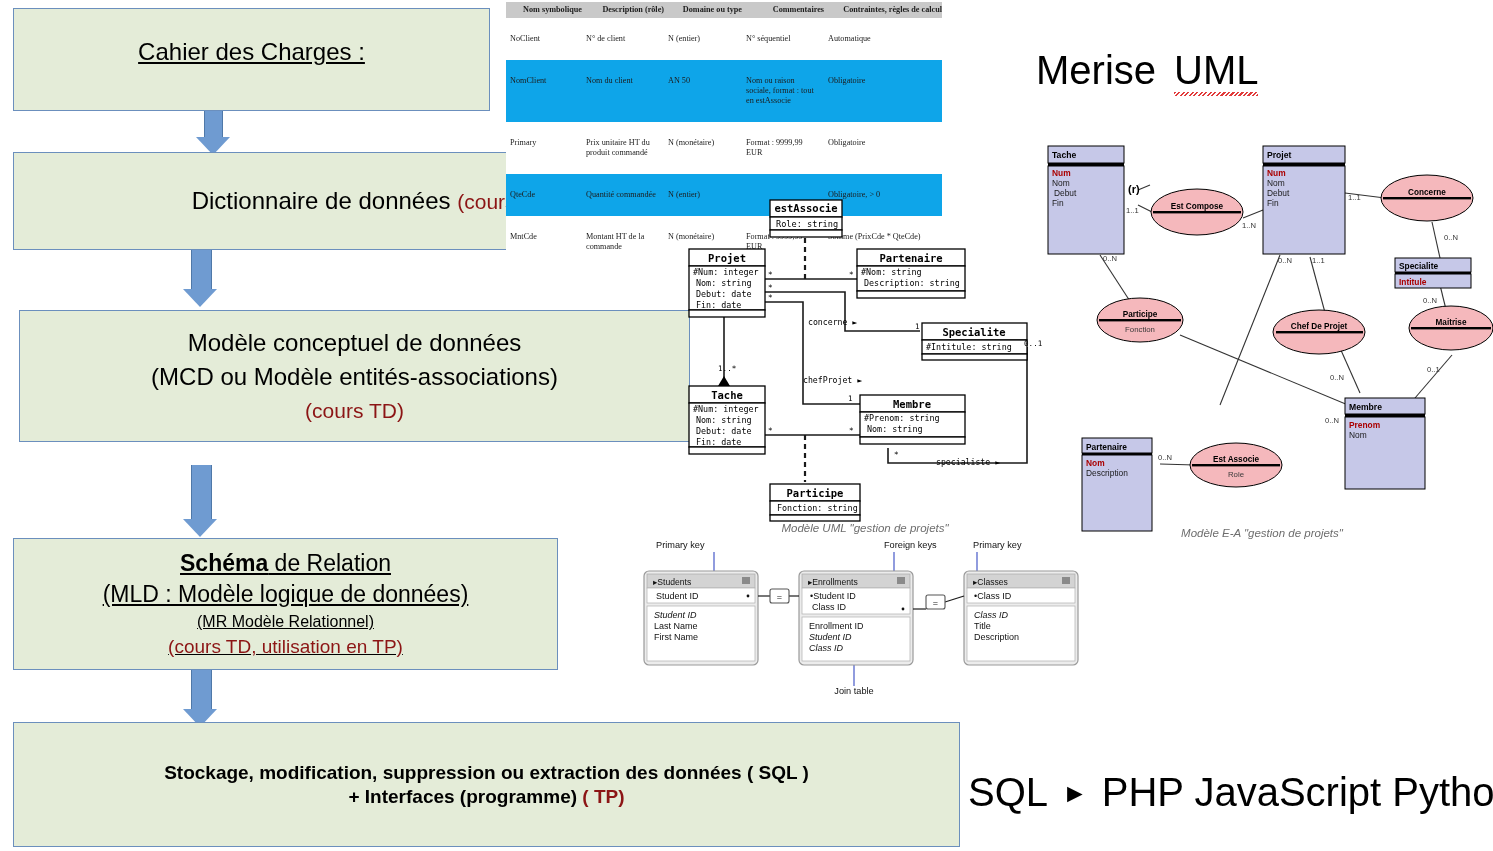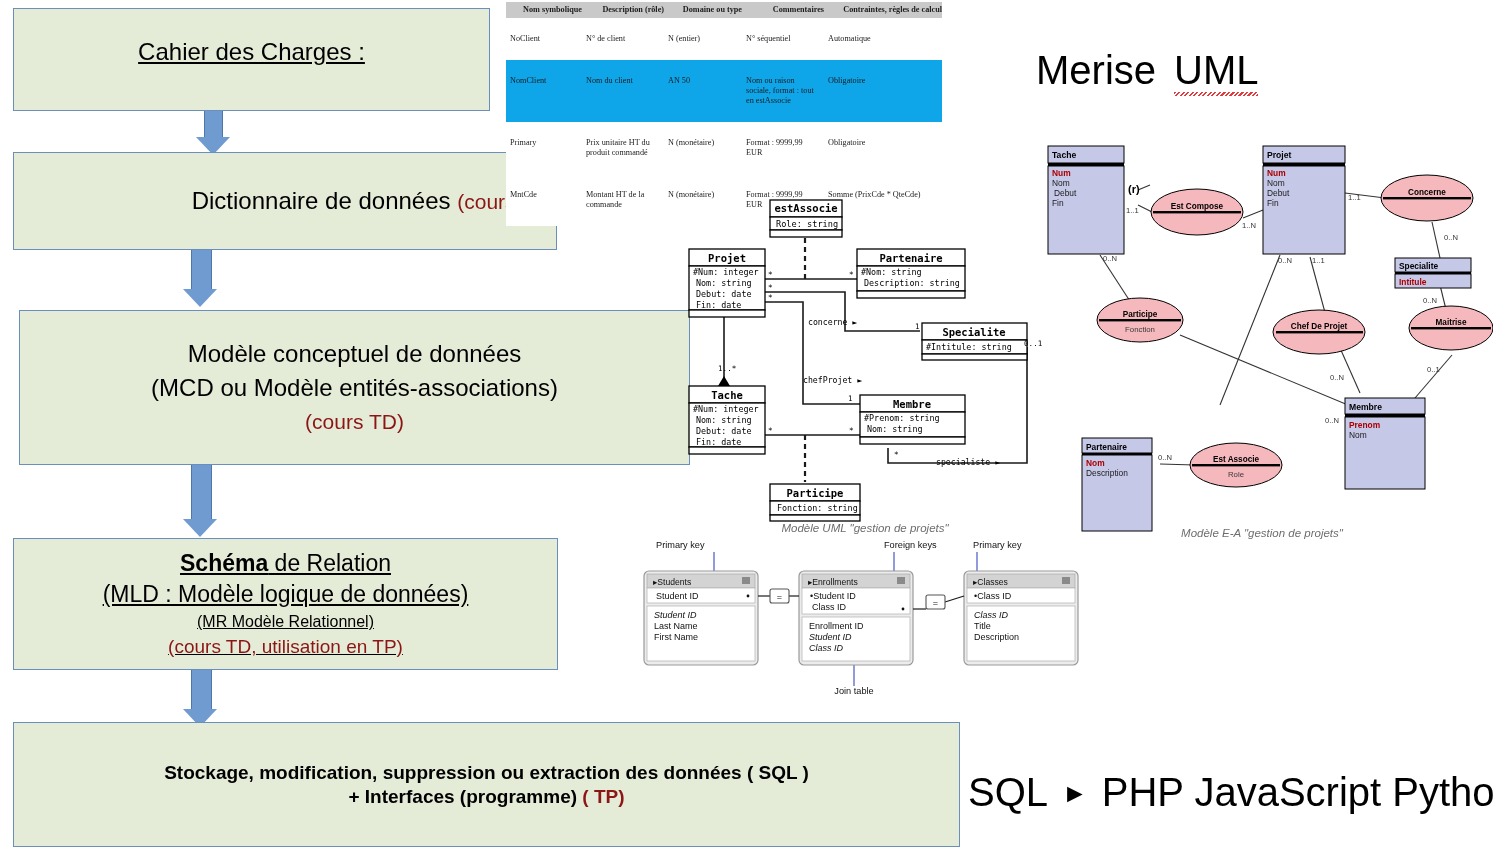--- a/index.html
+++ b/index.html
@@ -64,21 +64,21 @@
     <div class="fc-line" style="font-size:24px;">
       <span>Dictionnaire de données </span><span class="red" style="font-size:21px;">(cours TD)</span>
     </div>
   </div>
 
   <div class="arrow" style="left:180px;top:250px;width:42px;height:60px;">
     <div class="shaft" style="left:11px;top:0;width:19px;height:40px;"></div>
     <div class="head" style="left:3px;top:39px;"></div>
   </div>
 
-  <div class="fc-box" style="left:19px;top:310px;width:671px;height:155px;">
+  <div class="fc-box" style="left:19px;top:310px;width:671px;height:132px;">
     <div class="fc-line" style="font-size:24px;">
       <span>Modèle conceptuel de données</span>
     </div>
     <div class="fc-line" style="font-size:24px;margin-top:4px;">
       <span>(MCD ou Modèle entités-associations)</span>
     </div>
     <div class="fc-line red" style="font-size:21px;margin-top:6px;">
       <span>(cours TD)</span>
     </div>
   </div>
@@ -151,20 +151,27 @@
         <td>Nom ou raison sociale, format : tout en estAssocie</td>
         <td>Obligatoire</td>
       </tr>
       <tr>
         <td>Primary</td>
         <td>Prix unitaire HT du produit commandé</td>
         <td>N (monétaire)</td>
         <td>Format : 9999,99 EUR</td>
         <td>Obligatoire</td>
       </tr>
+      <tr class="alt">
+        <td>QteCde</td>
+        <td>Quantité commandée</td>
+        <td>N (entier)</td>
+        <td></td>
+        <td>Obligatoire, &gt; 0</td>
+      </tr>
       <tr>
         <td>MntCde</td>
         <td>Montant HT de la commande</td>
         <td>N (monétaire)</td>
         <td>Format : 9999,99 EUR</td>
         <td>Somme (PrixCde * QteCde)</td>
       </tr>
     </tbody>
   </table>
 </div>

